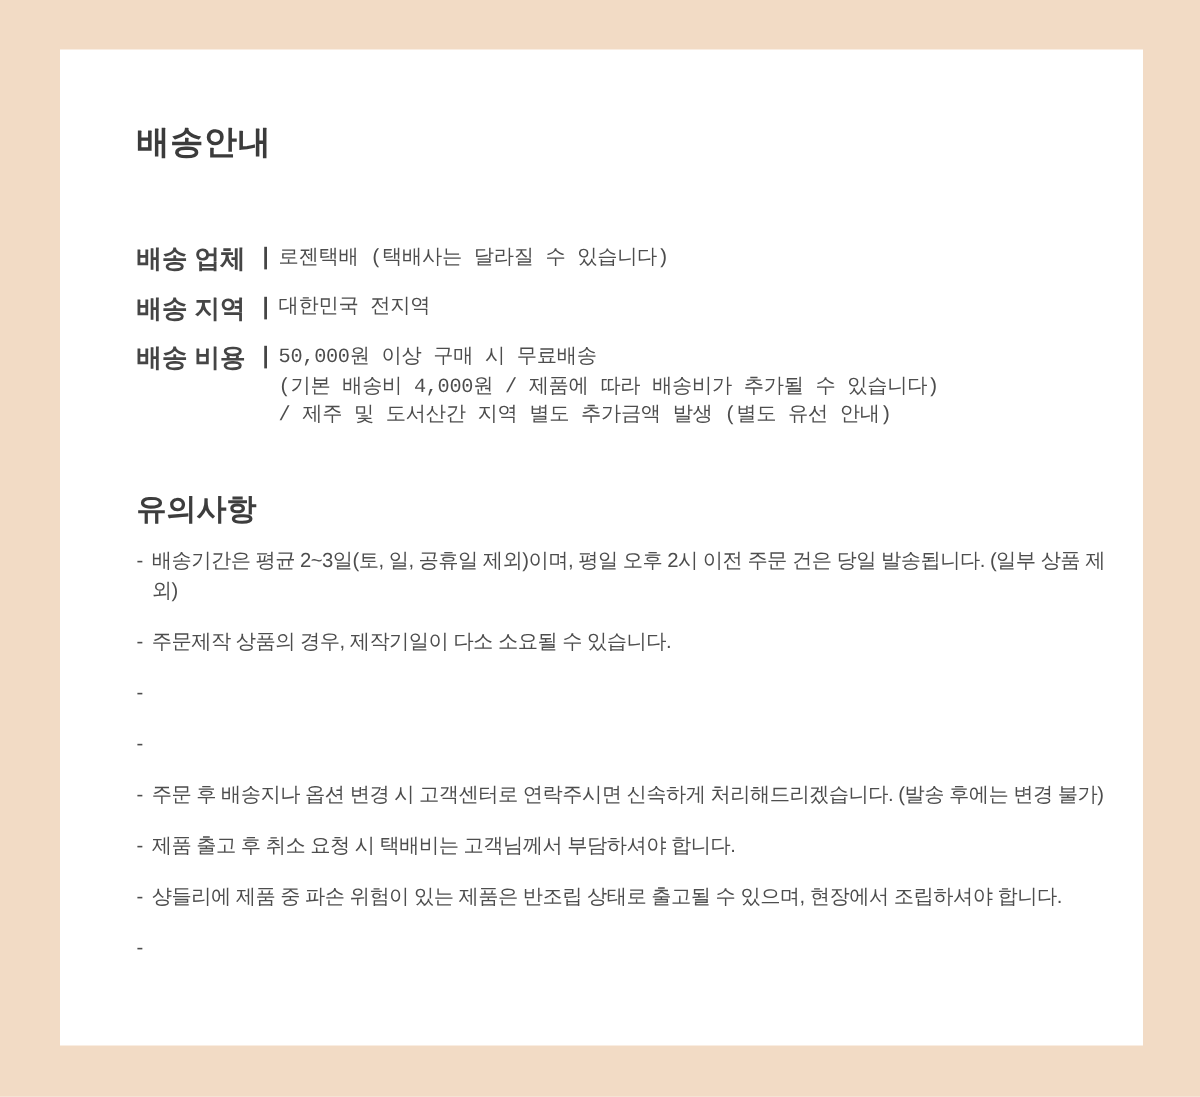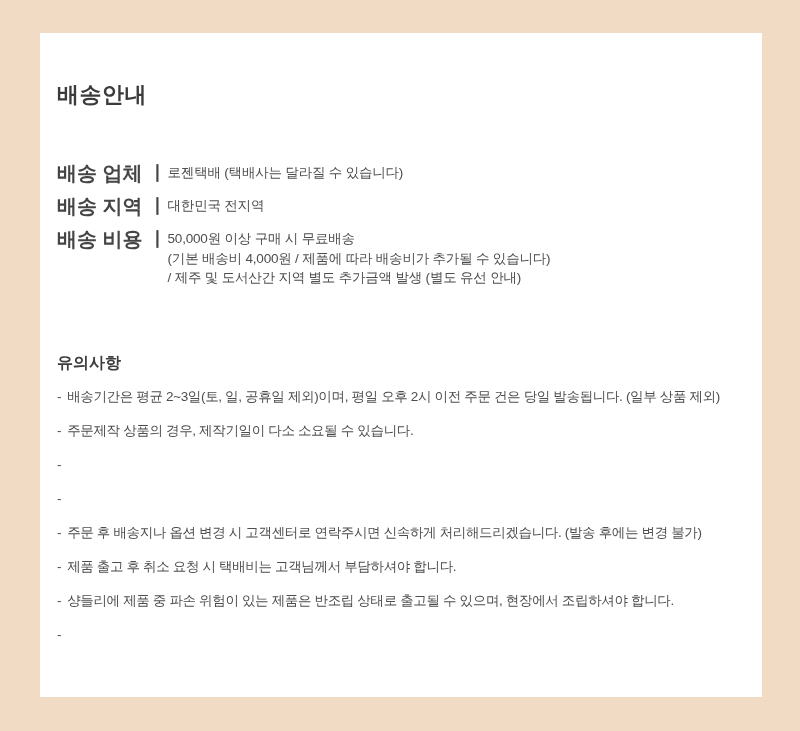--- a/index.html
+++ b/index.html
@@ -10,20 +10,21 @@
     background: #f2dbc5;
     overflow: hidden;
   }
   .panel {
     position: absolute;
     left: 40px;
     top: 33px;
     width: 722px;
     height: 664px;
     background: #ffffff;
+    padding-left: 34px;
   }
   .content {
     padding: 47px 16px 0 17px;
     color: #4a4a4a;
   }
   .page-title {
     font-size: 22px;
     line-height: 30px;
     font-weight: bold;
     color: #3b3b3b;
@@ -37,35 +38,36 @@
     align-items: flex-start;
     margin-bottom: 13px;
     font-size: 13.5px;
     line-height: 20px;
   }
   .info-label-cell {
     min-width: 80px;
     display: flex;
     gap: 5px;
     font-weight: bold;
-    font-size: 20px;
+    font-size: 17px;
     color: #454545;
     white-space: nowrap;
   }
   .info-sep { font-weight: bold; }
   .info-value {
     flex: 1;
     white-space: pre-line;
     line-height: 19.5px;
     color: #4d4d4d;
     letter-spacing: -0.2px;
+    font-family: Liberation Mono, monospace;
   }
   .notice-heading {
-    margin-top: 64px;
-    font-size: 16px;
+    margin-top: 41px;
+    font-size: 20px;
     line-height: 22px;
     font-weight: bold;
     color: #3d3d3d;
   }
   .notice-list {
     margin-top: 13px;
   }
   .notice-item {
     display: flex;
     align-items: flex-start;

